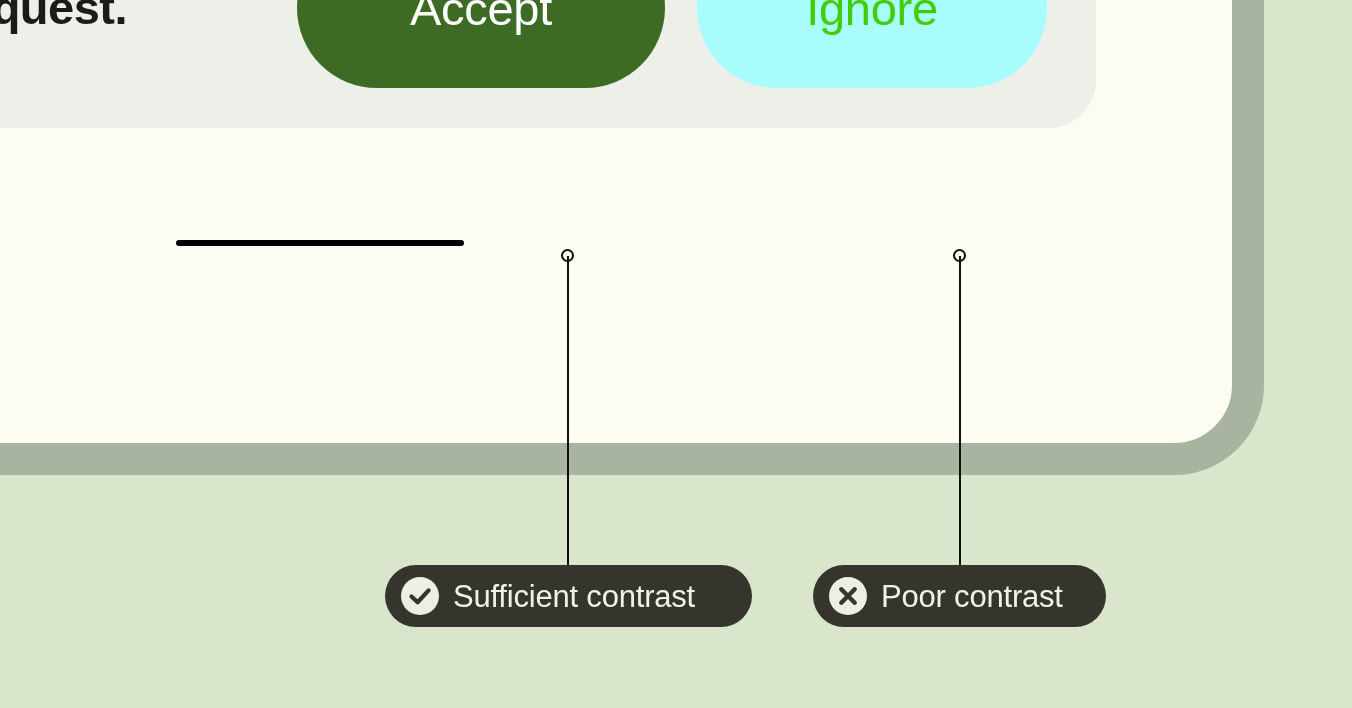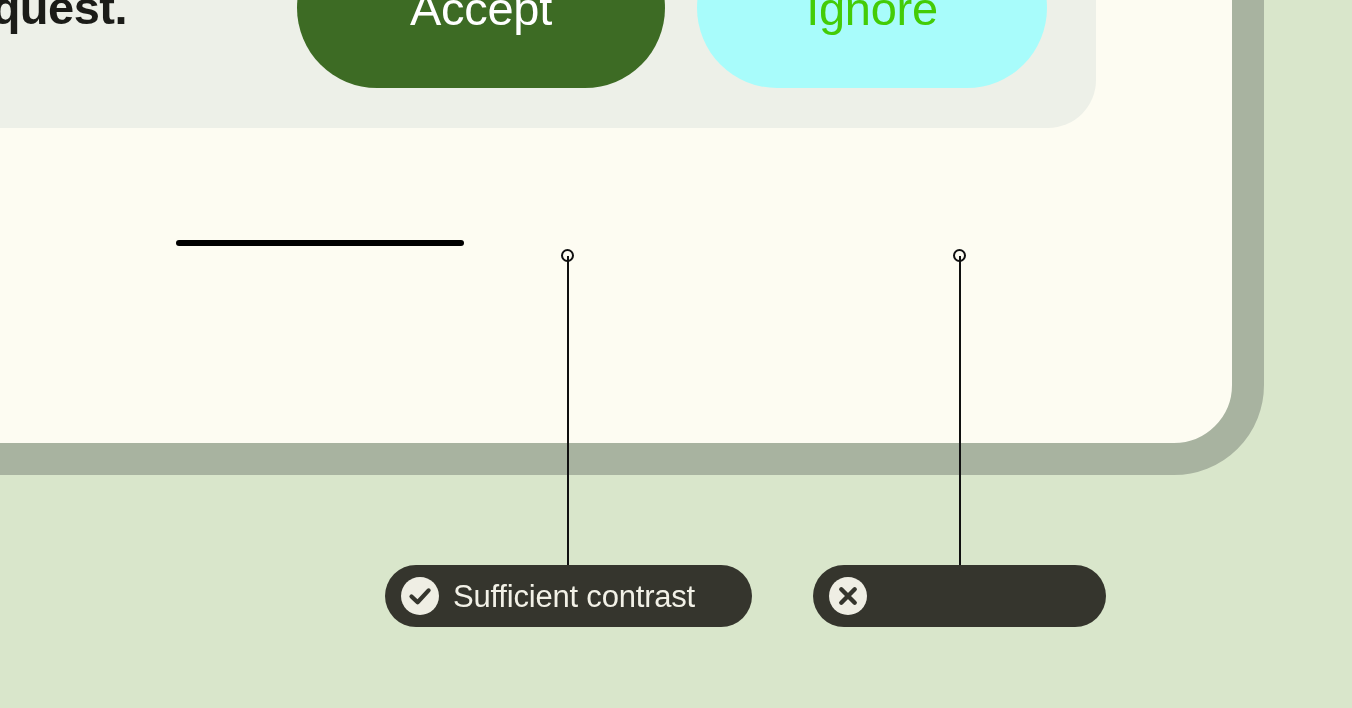--- a/index.html
+++ b/index.html
@@ -186,15 +186,16 @@
       <path d="M10.5 19.4 L16.6 25.3 L27.6 13.4" fill="none" stroke="#35352d" stroke-width="4.2" stroke-linecap="round" stroke-linejoin="round"></path>
     </svg>
     <span class="pill-label">Sufficient contrast</span>
   </div>
 
   <div class="pill pill-poor">
     <svg class="pill-icon" viewBox="0 0 38 38">
       <circle cx="19" cy="19" r="19" fill="#efeee4"></circle>
       <path d="M12.3 12.3 L25.7 25.7 M25.7 12.3 L12.3 25.7" fill="none" stroke="#35352d" stroke-width="4.4" stroke-linecap="round"></path>
     </svg>
+    <span class="pill-label">Poor contrast</span>
   </div>
 
 </div>
 
 </body></html>

